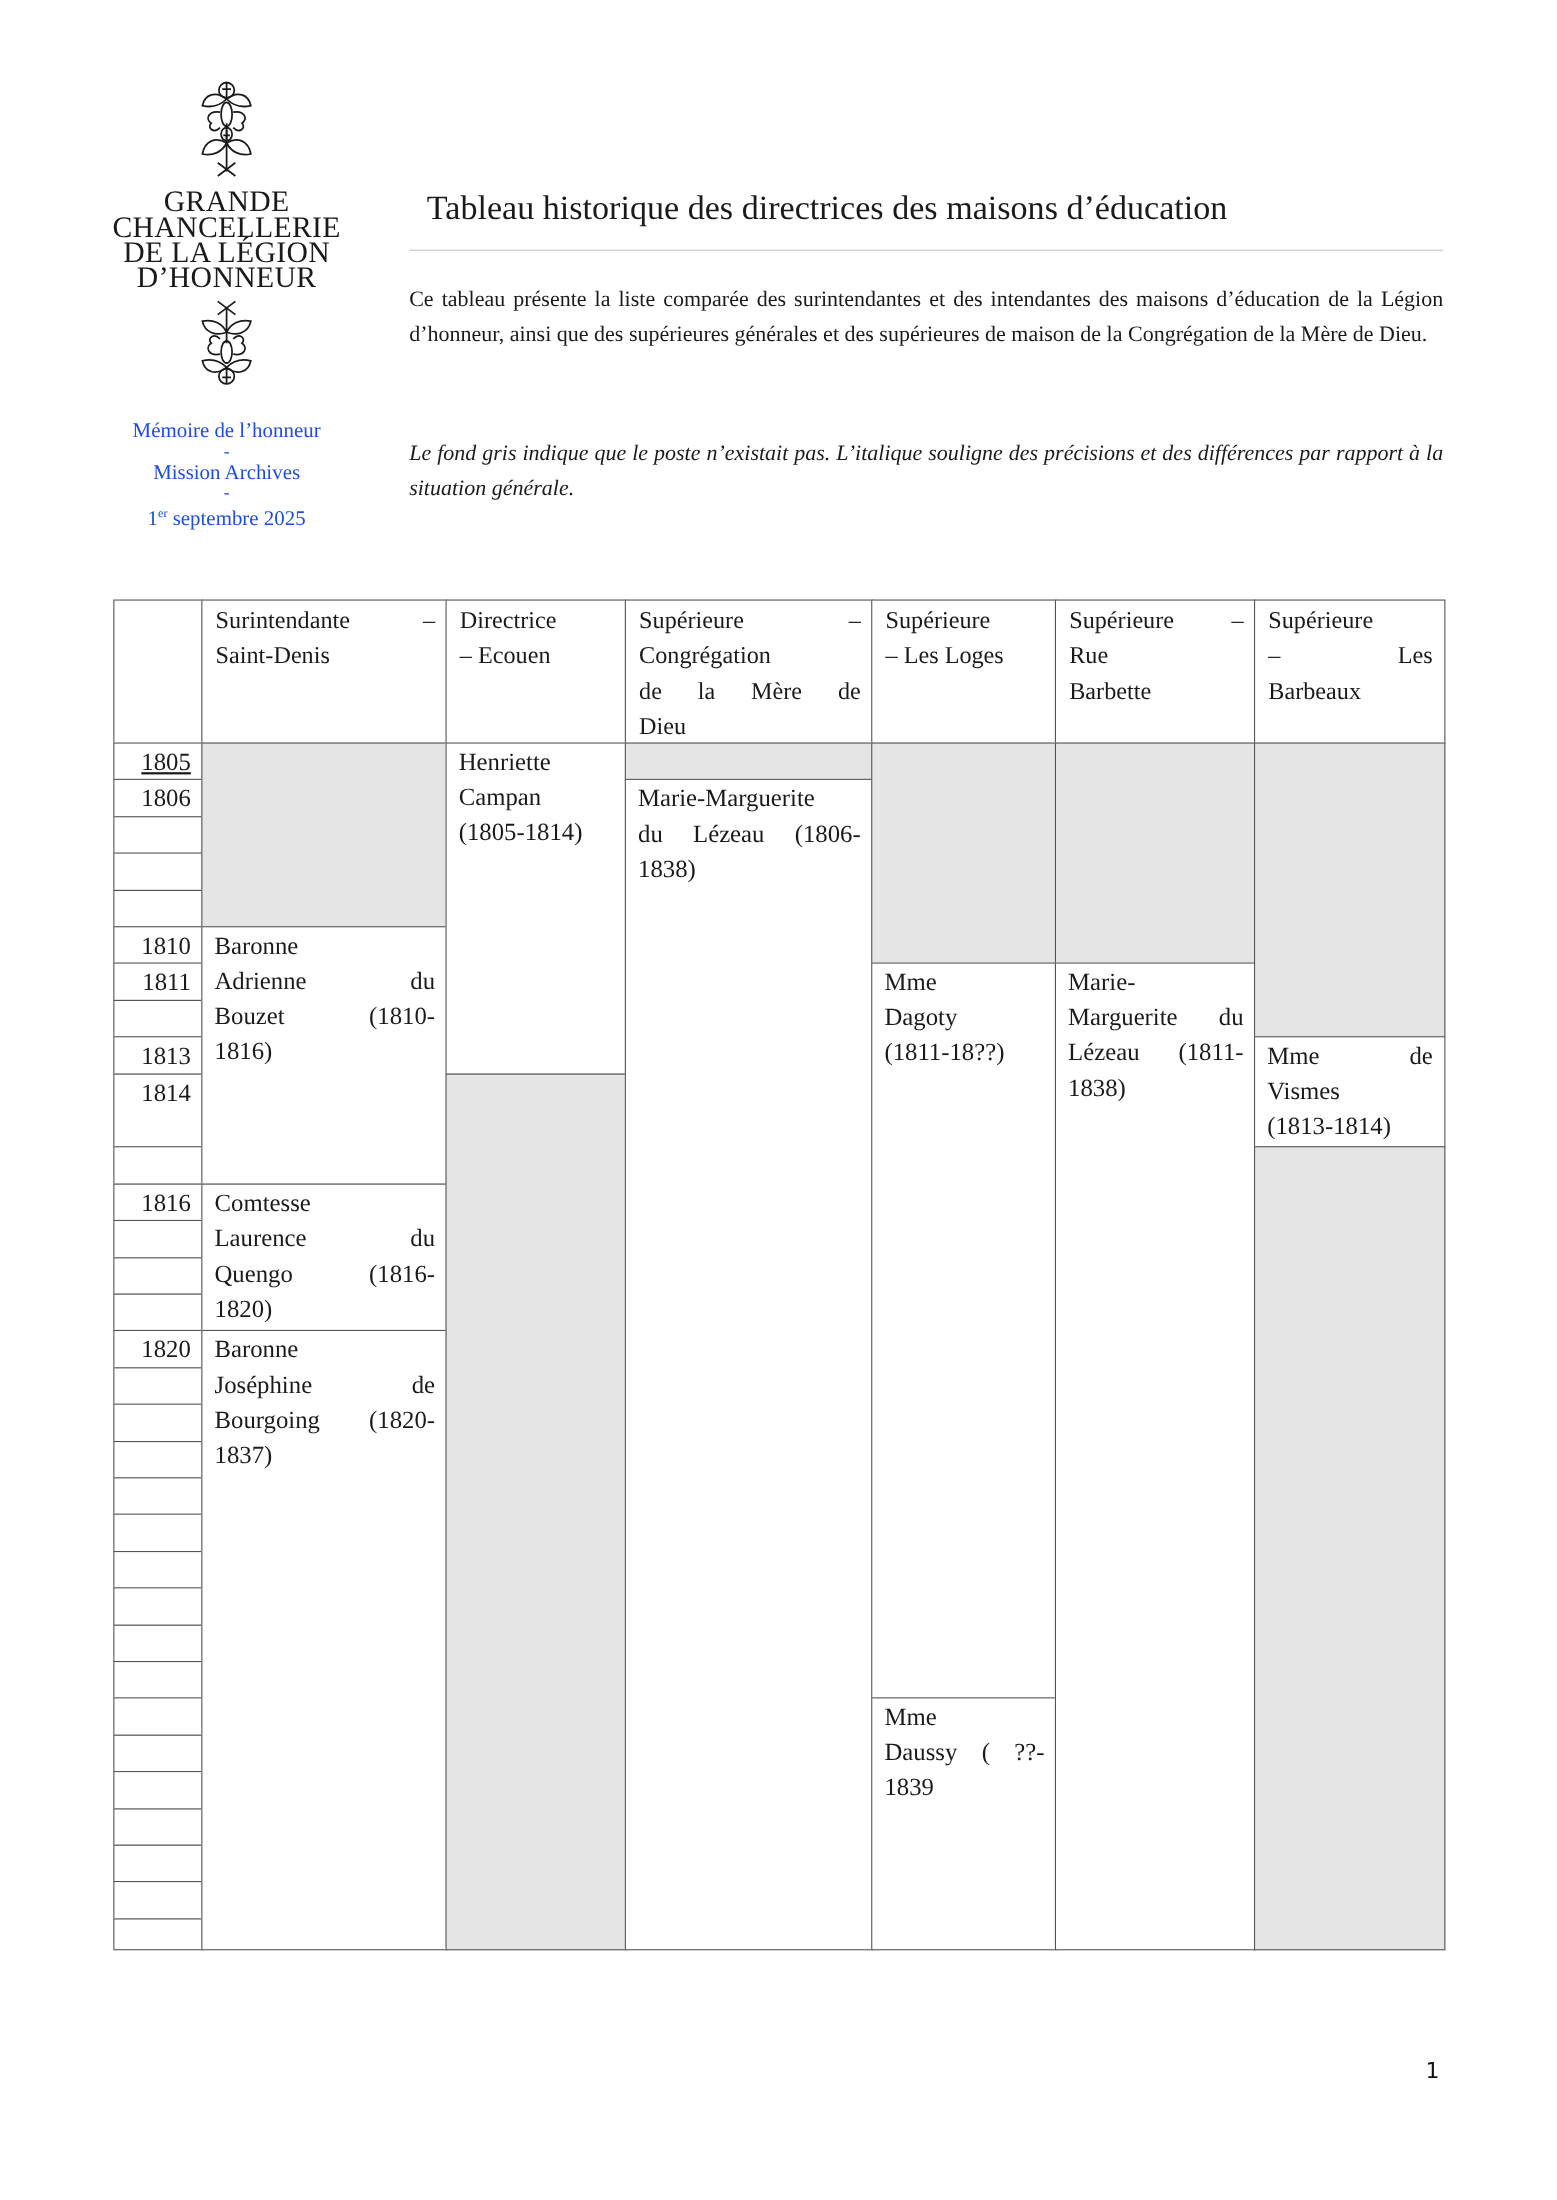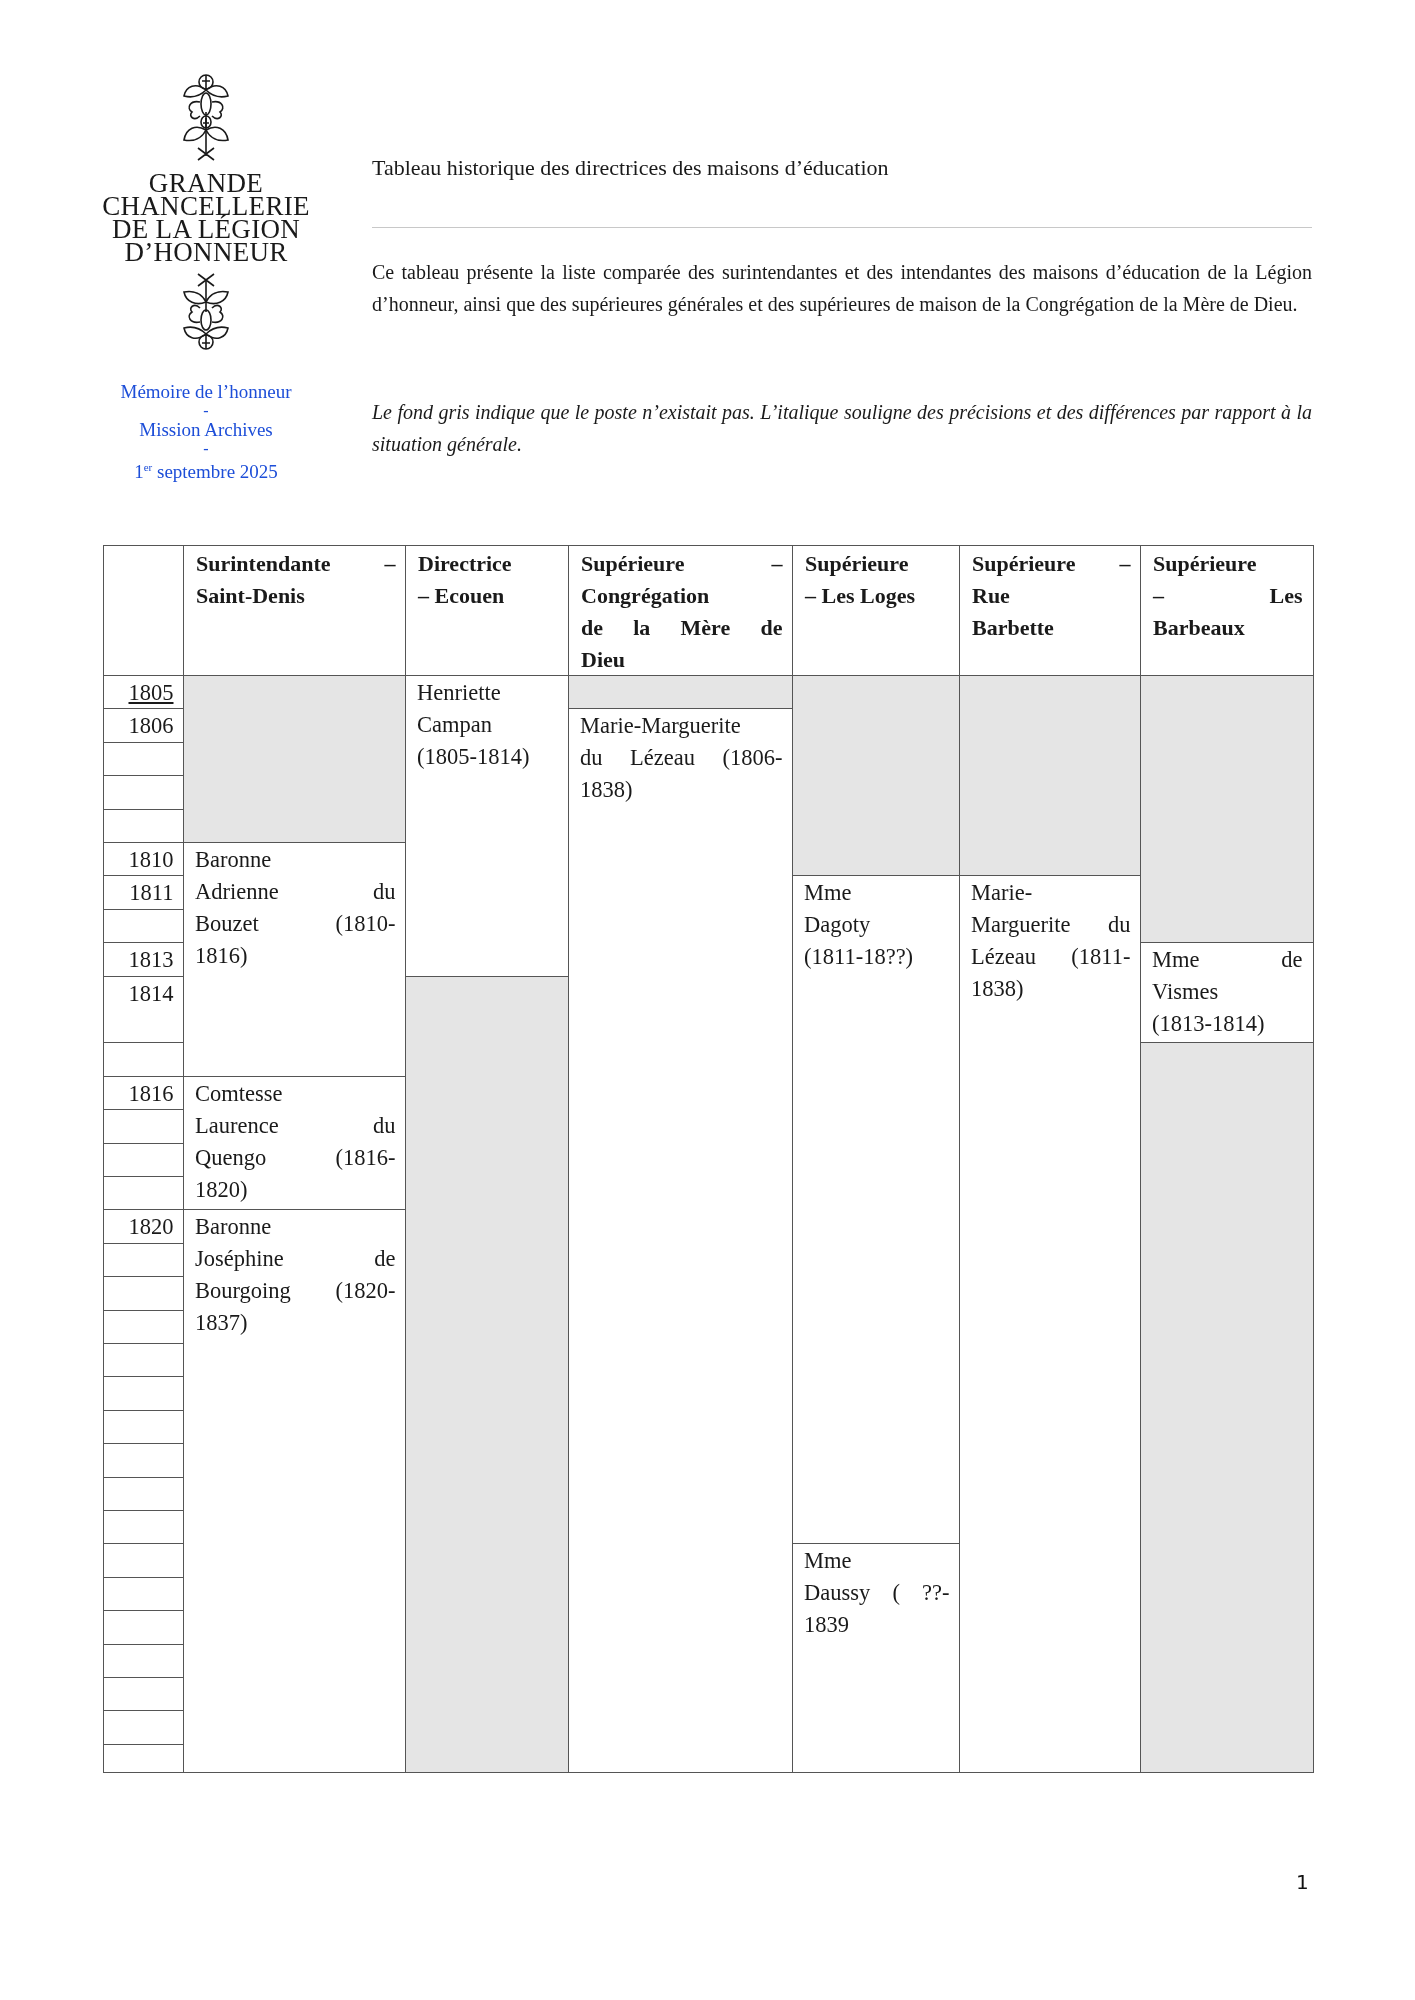--- a/index.html
+++ b/index.html
@@ -9,32 +9,32 @@
   
   .logo-block { position: absolute; left: 95px; top: 72px; width: 222px; text-align: center; }
   .emblem { display: block; margin: 0 auto; }
   .org-name { font-size: 27px; line-height: 23px; letter-spacing: 0.3px; margin: 10px 0 8px 0; }
   .org-name span { display: block; }
   .meta { margin-top: 26px; font-size: 19px; line-height: 27px; color: #1d4ed8; }
   .meta .dash { display: block; line-height: 11px; font-size: 16px; }
   .meta sup { font-size: 11px; }
 
   
-  .doc-title { position: absolute; left: 372px; top: 155px; font-size: 22px; font-weight: normal; margin: 0; color: #1a1a1a; }
+  .doc-title { position: absolute; left: 372px; top: 155px; font-size: 31px; font-weight: normal; margin: 16px; color: #1a1a1a; }
   .title-rule { position: absolute; left: 372px; top: 227px; width: 940px; height: 0; border-top: 1.5px solid #c8c8c8; }
   .intro { position: absolute; left: 372px; width: 940px; font-size: 20px; line-height: 32px; text-align: justify; margin: 0; }
   .intro-1 { top: 256px; }
   .intro-2 { top: 396px; font-style: italic; }
 
   
   .grid { position: absolute; left: 103px; top: 545px; width: 1209px; height: 1227px; }
   .cell { position: absolute; box-sizing: border-box; border: 1.5px solid #555; background: #ffffff;
           font-size: 22.5px; line-height: 32px; padding: 1px 10px 0 11px; overflow: hidden; }
   .cell.gray { background: #e5e5e5; }
-  .hdr { font-weight: bold; font-size: 22px; line-height: 32px; padding-top: 2px; text-align: justify; text-align-last: left; padding-left: 12px; }
+  .hdr { font-weight: normal; font-size: 22px; line-height: 32px; padding-top: 2px; text-align: justify; text-align-last: left; padding-left: 12px; }
   .hdr .l { display: block; text-align: justify; text-align-last: justify; }
   .hdr .l.last { text-align-last: left; }
   .year { text-align: right; padding-right: 10px; padding-left: 4px; }
   .entry .l { display: block; text-align-last: justify; }
   .entry .l.last { text-align-last: left; }
 
   .page-number { position: absolute; left: 1296px; top: 1870px; font-family: "DejaVu Sans", sans-serif; font-size: 20px; color: #111; }
 </style>
 </head>
 <body>

